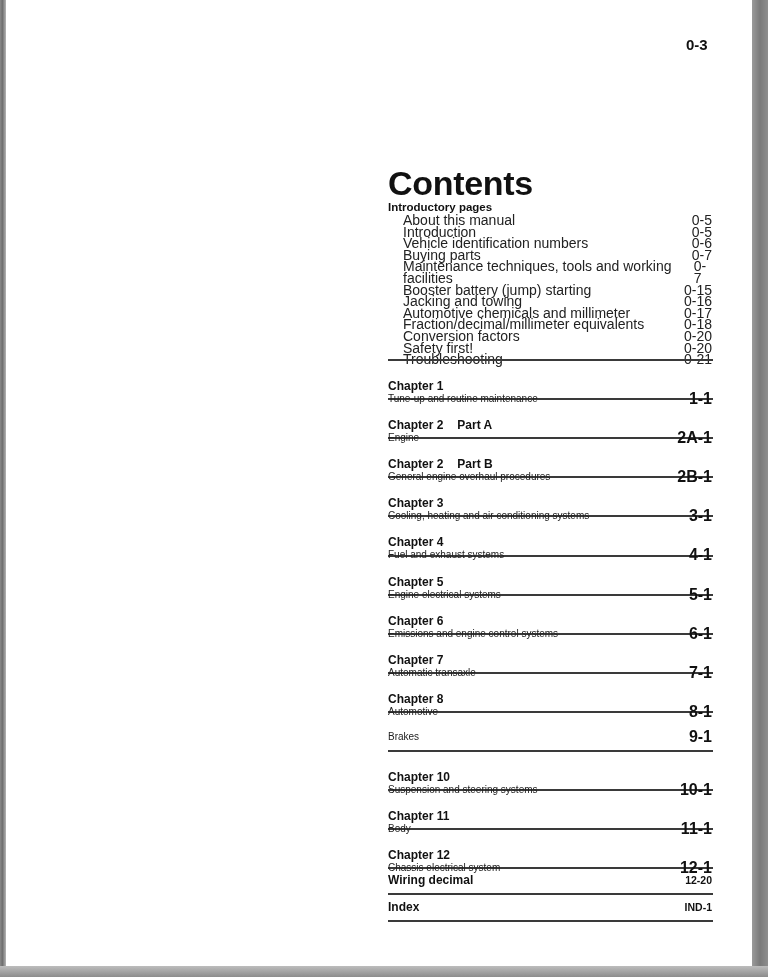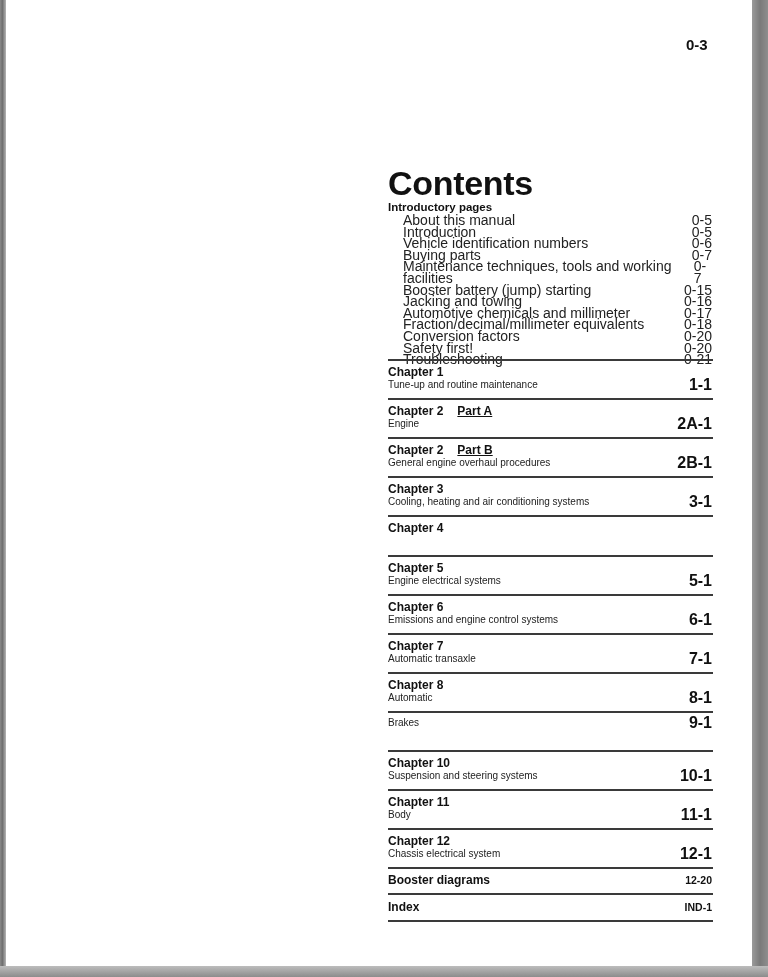--- a/index.html
+++ b/index.html
@@ -19,23 +19,23 @@
   .page-number { position: absolute; left: 686px; top: 36px; font-size: 15px; font-weight: bold; }
 
   .toc { position: absolute; left: 388px; top: 166px; width: 325px; }
   .title { font-size: 34px; font-weight: bold; letter-spacing: -0.3px; line-height: 34px; margin: 0; }
   .intro-head { font-size: 11.5px; font-weight: bold; margin-top: 0px; line-height: 14px; }
   .intro-list { margin-top: 1px; }
   .intro-row { display: flex; justify-content: space-between; font-size: 14px; line-height: 11.6px; padding-left: 15px; padding-right: 1px; color: #222; }
 
   .rule { position: absolute; left: 388px; width: 325px; height: 2px; background: #3a3a3a; }
 
-  .chapter { position: absolute; left: 388px; width: 325px; }
+  .chapter { position: absolute; left: 388px; width: 325px; margin-top: 14px; }
   .ch-title { font-size: 12px; font-weight: bold; line-height: 14px; }
-  .ch-title .part { margin-left: 14px; text-decoration: underline; }
+  .ch-title .part { margin-left: 14px; }
   .ch-row { display: flex; justify-content: space-between; font-size: 10px; line-height: 12px; color: #222; }
   .ch-row .pg { font-weight: bold; font-size: 16px; padding-right: 1px; color: #111; }
   .single { position: absolute; left: 388px; width: 325px; display: flex; justify-content: space-between; align-items: baseline; }
   .single .lbl { font-size: 12px; font-weight: bold; }
   .single .pg { font-size: 10.5px; font-weight: bold; padding-right: 1px; }
 </style>
 </head>
 <body>
 
 <div class="edge-left"></div>
@@ -139,20 +139,24 @@
 </div>
 <div class="chapter" style="top:482px">
   <div class="ch-title"><span>Chapter 3</span></div>
   <div class="ch-row">
       <span>Cooling, heating and air conditioning systems</span>
       <span class="pg">3-1</span>
     </div>
 </div>
 <div class="chapter" style="top:521px">
   <div class="ch-title"><span>Chapter 4</span></div>
+  <div class="ch-row">
+      <span>Fuel and exhaust systems</span>
+      <span class="pg">4-1</span>
+    </div>
 </div>
 <div class="chapter" style="top:561px">
   <div class="ch-title"><span>Chapter 5</span></div>
   <div class="ch-row">
       <span>Engine electrical systems</span>
       <span class="pg">5-1</span>
     </div>
 </div>
 <div class="chapter" style="top:600px">
   <div class="ch-title"><span>Chapter 6</span></div>
@@ -164,21 +168,21 @@
 <div class="chapter" style="top:639px">
   <div class="ch-title"><span>Chapter 7</span></div>
   <div class="ch-row">
       <span>Automatic transaxle</span>
       <span class="pg">7-1</span>
     </div>
 </div>
 <div class="chapter" style="top:678px">
   <div class="ch-title"><span>Chapter 8</span></div>
   <div class="ch-row">
-      <span>Automatic</span>
+      <span>Automotive</span>
       <span class="pg">8-1</span>
     </div>
 </div>
 <div class="chapter" style="top:717px">
   <div class="ch-row">
       <span>Brakes</span>
       <span class="pg">9-1</span>
     </div>
 </div>
 <div class="chapter" style="top:756px">
@@ -197,19 +201,19 @@
 </div>
 <div class="chapter" style="top:834px">
   <div class="ch-title"><span>Chapter 12</span></div>
   <div class="ch-row">
       <span>Chassis electrical system</span>
       <span class="pg">12-1</span>
     </div>
 </div>
 
 <div class="single" style="top:873px">
-  <span class="lbl">Booster diagrams</span>
+  <span class="lbl">Wiring decimal</span>
   <span class="pg">12-20</span>
 </div>
 <div class="single" style="top:900px">
   <span class="lbl">Index</span>
   <span class="pg">IND-1</span>
 </div>
 
 </body></html>

